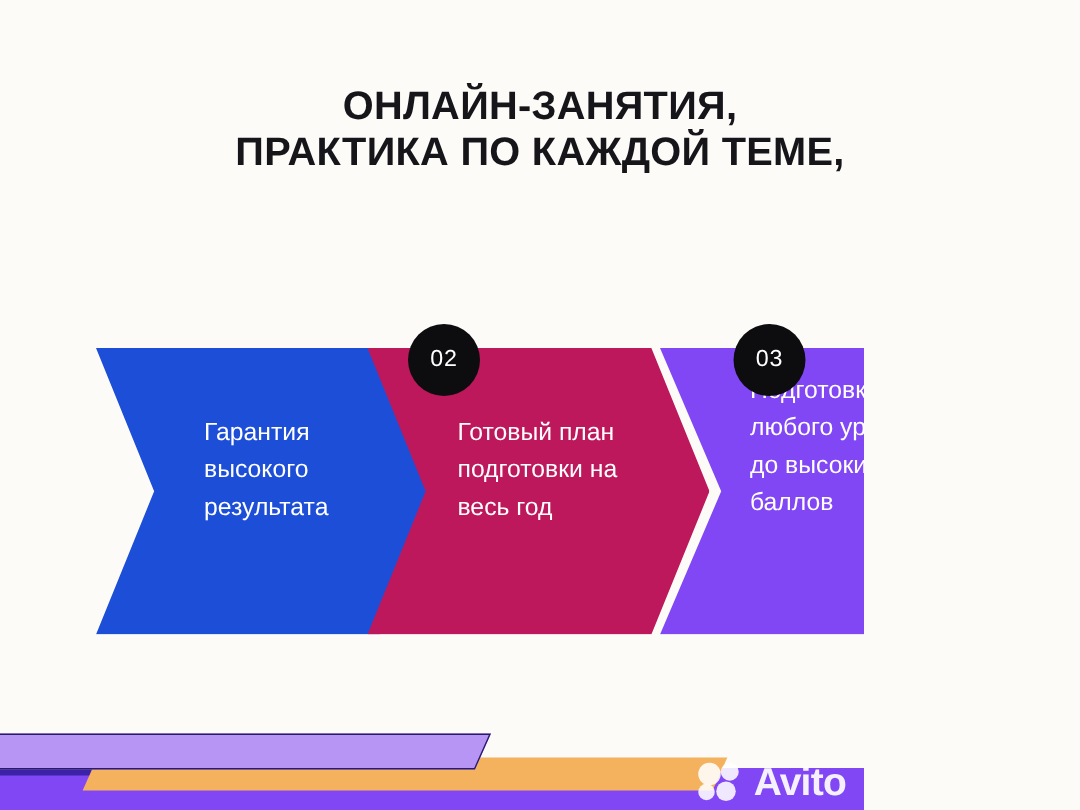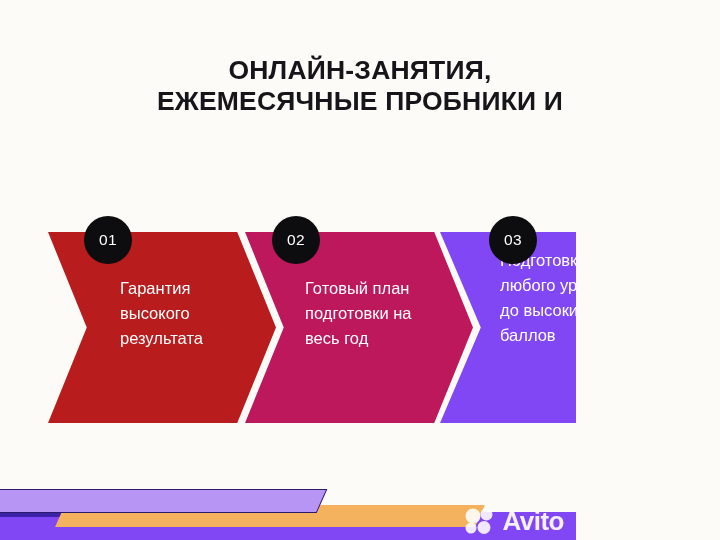--- a/index.html
+++ b/index.html
@@ -61,21 +61,21 @@
     position: absolute;
     top: 44px;
     font-family: "Liberation Sans", sans-serif;
     font-size: 16.5px;
     line-height: 25px;
     color: #FFFFFF;
     white-space: pre-line;
   }
 
   
-  #chevron-1 { left: 48px;  width: 228px; background: #b91c1c; text-decoration: underline; }
+  #chevron-1 { left: 64px;  width: 228px; background: #1d4ed8; text-decoration: underline; }
   #chevron-1 .chevron-text { left: 72px; width: 140px; }
   
   #chevron-2 { left: 245px; width: 228px; background: #be185d; }
   #chevron-2 .chevron-text { left: 60px; width: 160px; }
   
   #chevron-3 { left: 440px; width: 240px; background: #8247F5; }
   #chevron-3 .chevron-text { left: 60px; width: 160px; top: 16px; }
 
   
   .badge {
@@ -161,21 +161,21 @@
     line-height: 1;
   }
 </style>
 </head>
 <body>
 
 <div id="slide">
 
   <div id="title-block">
     <span class="title-line">ОНЛАЙН-ЗАНЯТИЯ,</span>
-    <span class="title-line">ЕЖЕМЕСЯЧНЫЕ ПРОБНИКИ И</span>
+    <span class="title-line">ПРАКТИКА ПО КАЖДОЙ ТЕМЕ,</span>
   </div>
 
   <div id="chevron-row">
 
     <div class="chevron" id="chevron-1">
       <div class="chevron-text">Гарантия
 высокого
 результата</div>
     </div>
 
@@ -187,21 +187,20 @@
 
     <div class="chevron chevron-last" id="chevron-3">
       <div class="chevron-text">Подготовка с
 любого уровня
 до высоких
 баллов</div>
     </div>
 
   </div>
 
-  <div class="badge" id="badge-1">01</div>
   <div class="badge" id="badge-2">02</div>
   <div class="badge" id="badge-3">03</div>
 
   <div id="bottom-band"></div>
   <div id="deco-purple-dark"></div>
   <div id="deco-orange"></div>
   <div id="deco-purple-light"></div>
 
   <div id="avito-watermark">
     <svg id="avito-logo" width="30" height="26" viewBox="0 0 30 26">

